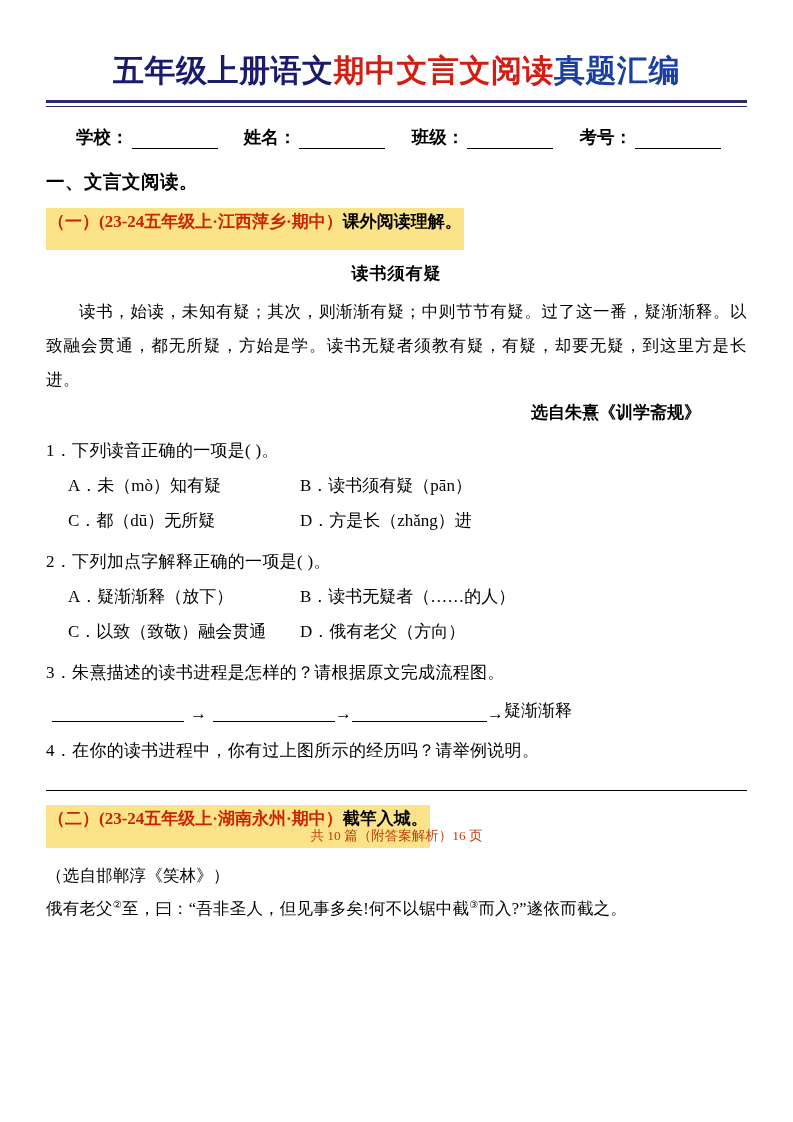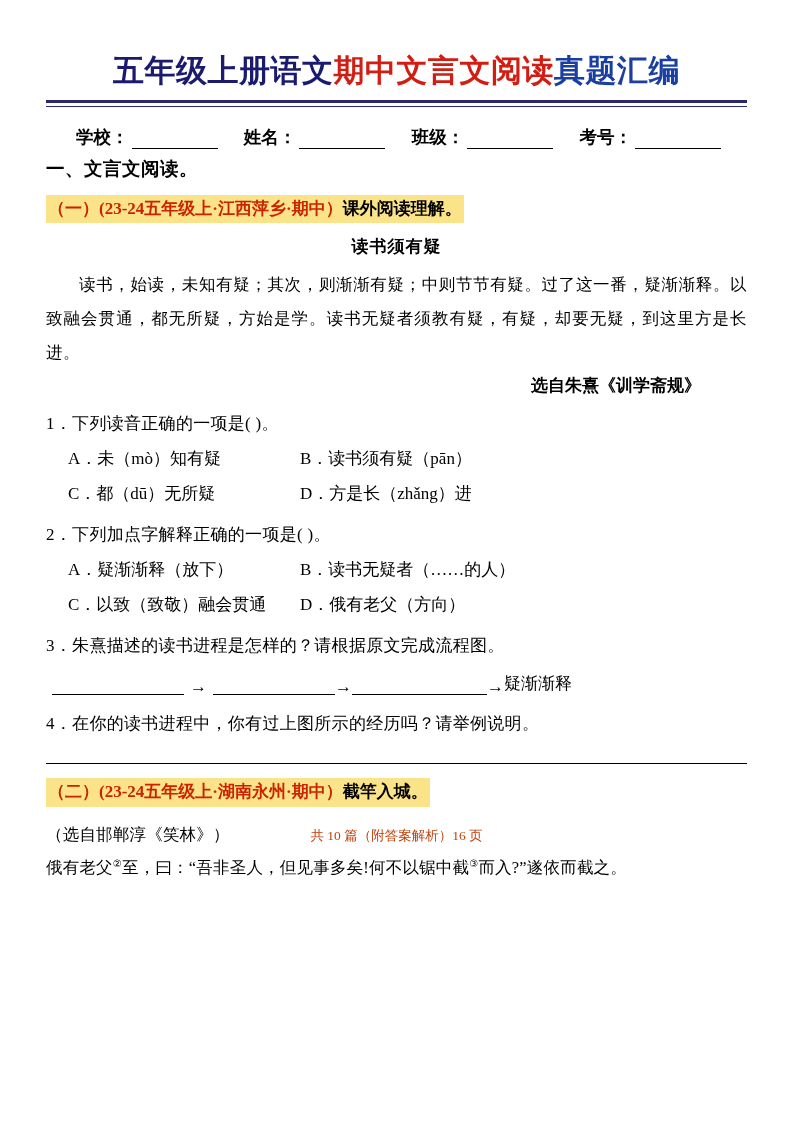--- a/index.html
+++ b/index.html
@@ -63,32 +63,32 @@
   .info-item .blank {
     display: inline-block;
     width: 86px;
     border-bottom: 1.4px solid #000;
     height: 14px;
     margin-left: 3px;
   }
 
   
   .sec-head {
-    margin-top: 7px;
+    margin-top: 20px;
     font-size: 18.5px;
     font-weight: bold;
     letter-spacing: 0.5px;
   }
 
   
   .hl-head {
     margin-top: 14px;
     display: inline-block;
     background: #fbe38a;
-    padding: 1px 2px 2px 2px;
+    padding: 1px 2px 16px 2px;
     font-size: 17px;
     font-weight: bold;
     line-height: 1.5;
   }
   .hl-head .red { color: #cc2200; }
   .hl-head .blk { color: #000; }
 
   
   .passage-title {
     text-align: center;

